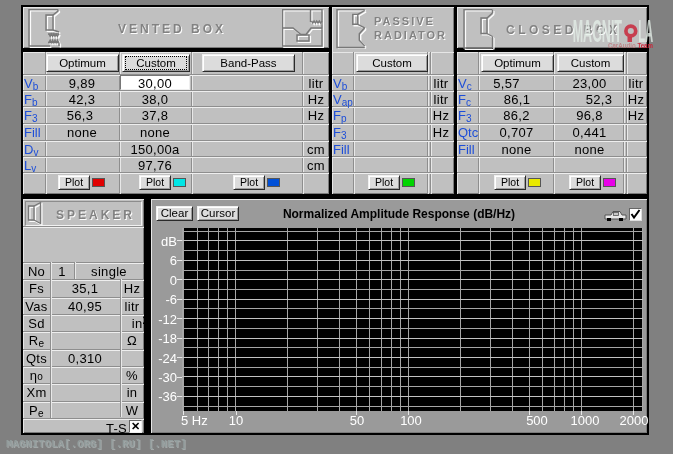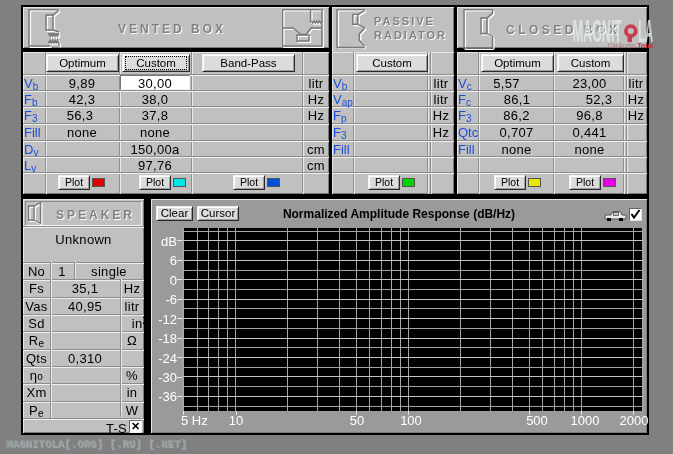--- a/index.html
+++ b/index.html
@@ -197,21 +197,20 @@
           <svg width="18" height="26" style="position:absolute">
             <path d="M2.5,6 L8,6 L8,20 L2.5,20 Z" fill="none" stroke="#fcfcfc" stroke-width="1.3" transform="translate(1.4,1.4)"></path>
             <path d="M8,6 L14.5,2.5 L14.5,23.5 L8,20" fill="none" stroke="#fcfcfc" stroke-width="1.3" transform="translate(1.4,1.4)"></path>
             <path d="M2.5,6 L8,6 L8,20 L2.5,20 Z" fill="none" stroke="#787878" stroke-width="1.3"></path>
             <path d="M8,6 L14.5,2.5 L14.5,23.5 L8,20" fill="none" stroke="#787878" stroke-width="1.3"></path>
           </svg>
         </div>
         <div class="eng" style="position:absolute;left:30px;top:6px">SPEAKER</div>
       </div>
       <div class="hsep" style="left:0px;top:27px;width:121px"></div>
-      <div class="cell" style="left:0;top:33px;width:121px">Unknown</div>
       <div class="hsep" style="left:0px;top:63px;width:121px"></div>
       <div class="hsep" style="left:0px;top:80px;width:121px"></div>
       <div class="hsep" style="left:0px;top:98px;width:121px"></div>
       <div class="hsep" style="left:0px;top:115px;width:121px"></div>
       <div class="hsep" style="left:0px;top:132px;width:121px"></div>
       <div class="hsep" style="left:0px;top:150px;width:121px"></div>
       <div class="hsep" style="left:0px;top:167px;width:121px"></div>
       <div class="hsep" style="left:0px;top:184px;width:121px"></div>
       <div class="hsep" style="left:0px;top:202px;width:121px"></div>
       <div class="hsep" style="left:0px;top:219px;width:121px"></div>

